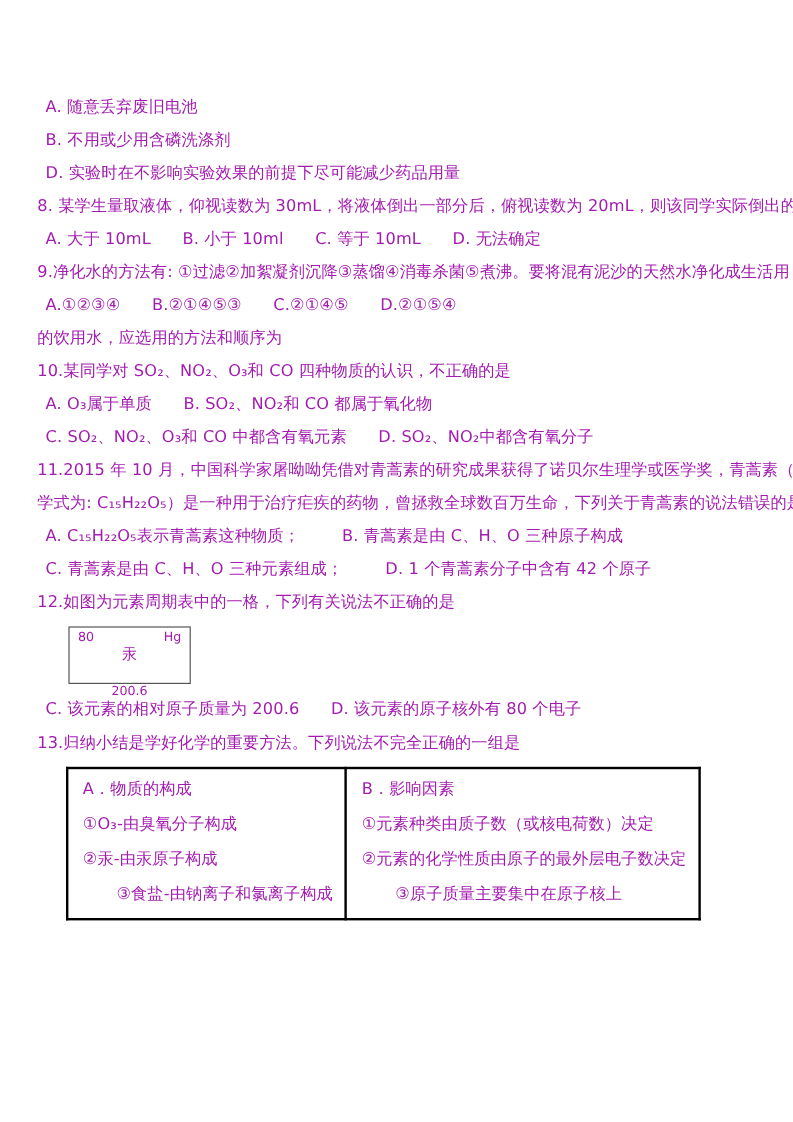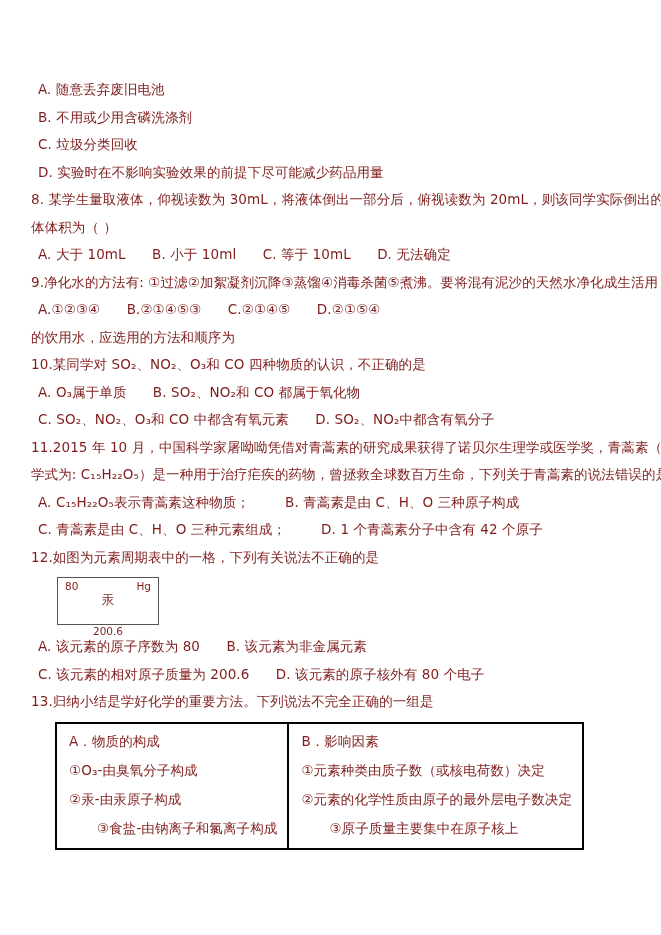--- a/index.html
+++ b/index.html
@@ -6,21 +6,21 @@
     margin: 0;
     padding: 0;
     background: #ffffff;
   }
   .page {
     position: relative;
     width: 661px;
     height: 935px;
     margin: 0;
     background: #ffffff;
-    color: #7f1d1d;
+    color: #a21caf;
     font-family: "DejaVu Sans", sans-serif;
     box-sizing: border-box;
     padding: 82px 28px 0 31px;
     overflow: hidden;
   }
   .line {
     margin: 0 0 13px 0;
     font-size: 13.5px;
     line-height: 14.5px;
     white-space: pre;
@@ -85,27 +85,25 @@
   .summary-table p:last-child { margin-bottom: 0; margin-left: 28px; }
 </style>
 </head>
 <body>
 
 <div class="page">
 
   <section>
     <p class="line opt">A. 随意丢弃废旧电池</p>
     <p class="line opt">B. 不用或少用含磷洗涤剂</p>
-    <p class="line opt">C. 垃圾分类回收</p>
     <p class="line opt">D. 实验时在不影响实验效果的前提下尽可能减少药品用量</p>
   </section>
 
   <section>
     <p class="line">8. 某学生量取液体，仰视读数为 30mL，将液体倒出一部分后，俯视读数为 20mL，则该同学实际倒出的液</p>
-    <p class="line">体体积为（ ）</p>
     <p class="line opt">A. 大于 10mL      B. 小于 10ml      C. 等于 10mL      D. 无法确定</p>
   </section>
 
   <section>
     <p class="line">9.净化水的方法有: ①过滤②加絮凝剂沉降③蒸馏④消毒杀菌⑤煮沸。要将混有泥沙的天然水净化成生活用</p>
     <p class="line opt">A.①②③④      B.②①④⑤③      C.②①④⑤      D.②①⑤④</p>
     <p class="line">的饮用水，应选用的方法和顺序为</p>
   </section>
 
   <section>
@@ -124,21 +122,20 @@
   <section>
     <p class="line">12.如图为元素周期表中的一格，下列有关说法不正确的是</p>
     <div class="element-box">
       <div class="eb-row1">
         <span>80</span>
         <span>Hg</span>
       </div>
       <div class="eb-name">汞</div>
       <div class="eb-mass">200.6</div>
     </div>
-    <p class="line opt">A. 该元素的原子序数为 80      B. 该元素为非金属元素</p>
     <p class="line opt">C. 该元素的相对原子质量为 200.6      D. 该元素的原子核外有 80 个电子</p>
   </section>
 
   <section>
     <p class="line">13.归纳小结是学好化学的重要方法。下列说法不完全正确的一组是</p>
     <table class="summary-table">
       <tbody>
           <tr>
         <td class="col-a">
           <p>A．物质的构成</p>

